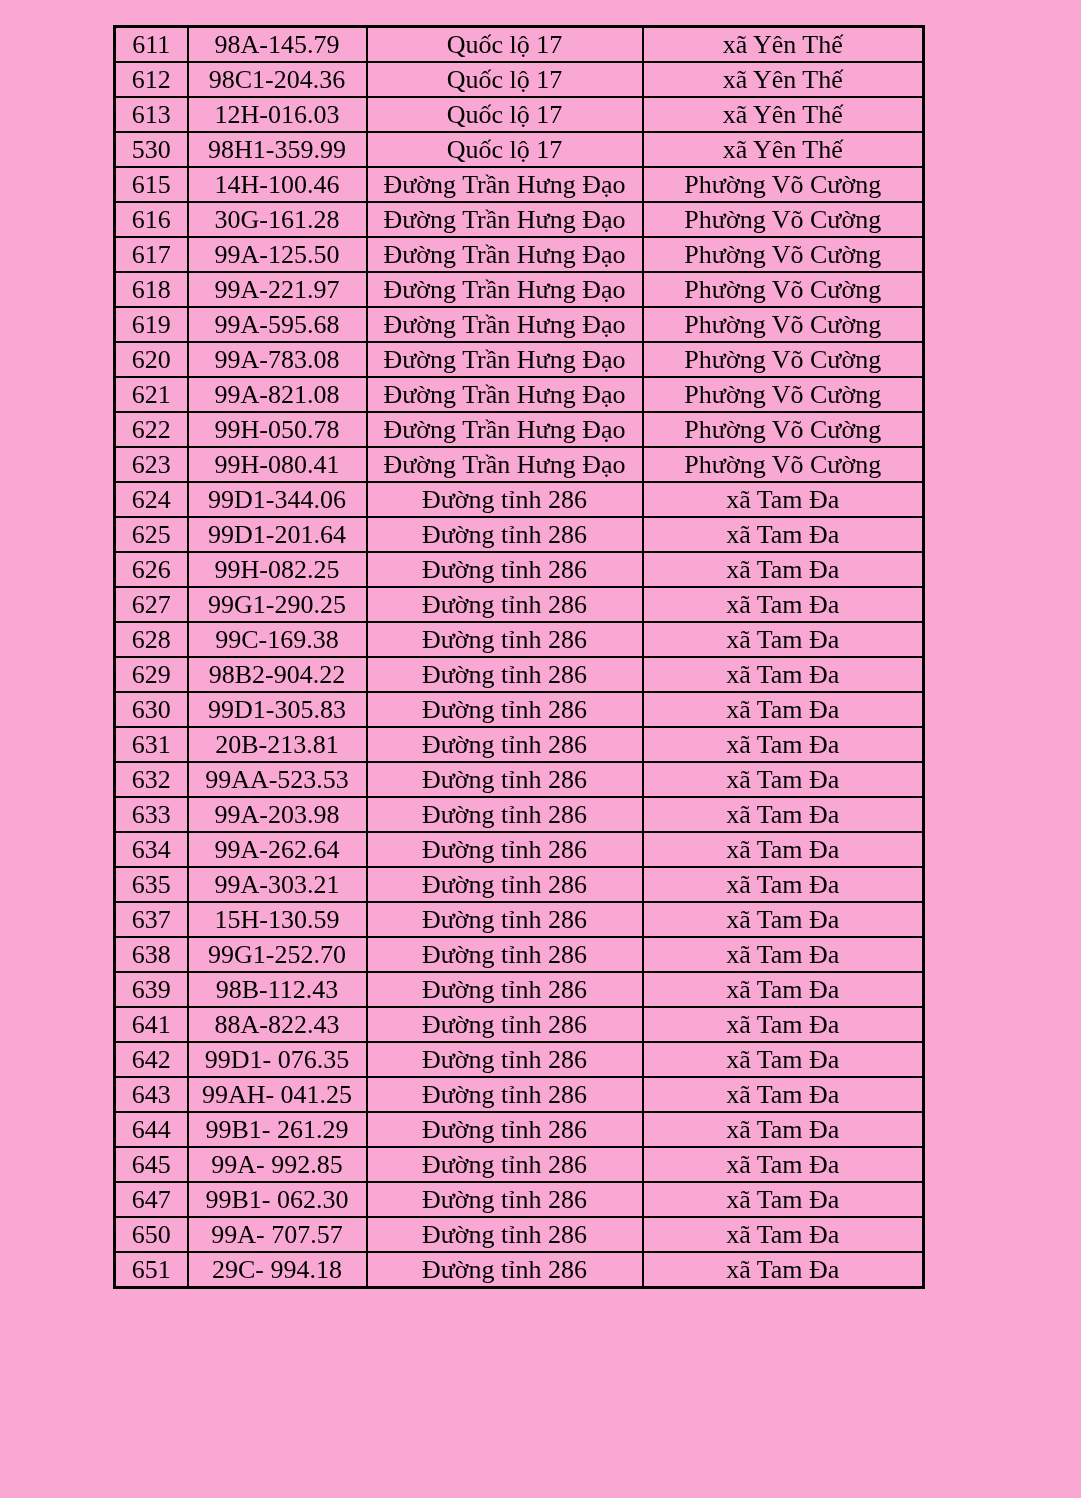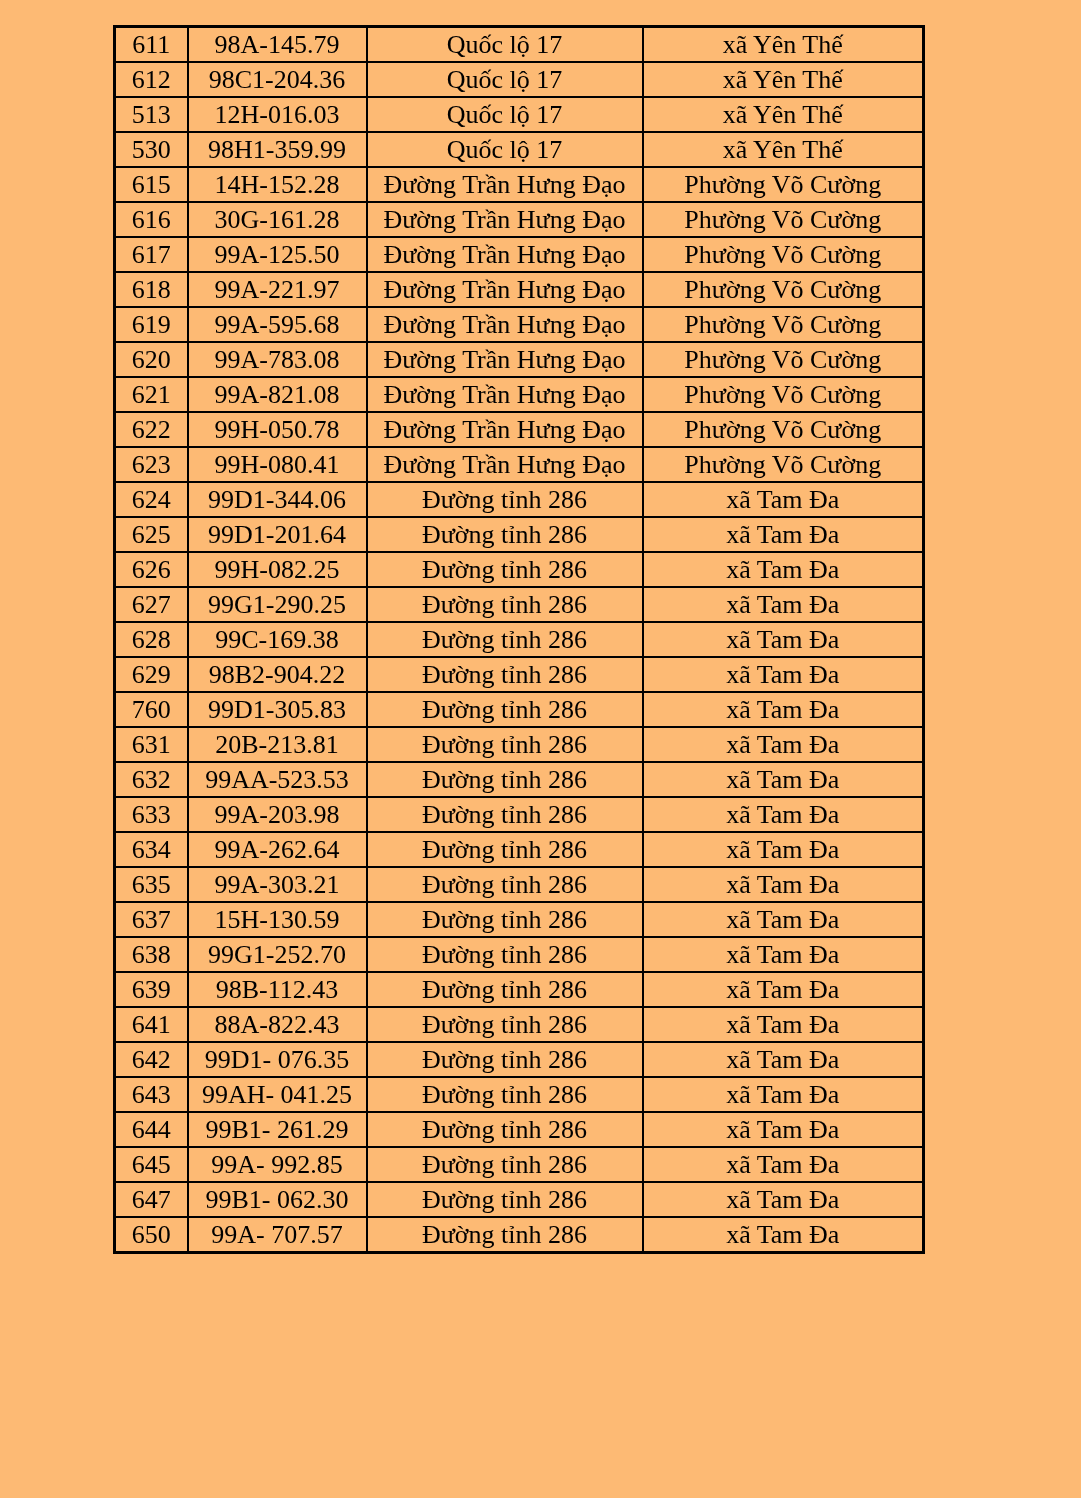--- a/index.html
+++ b/index.html
@@ -8,21 +8,21 @@
     background: #ffffff;
     width: 1081px;
     height: 1498px;
     font-family: "Liberation Serif", "DejaVu Serif", serif;
     color: #000000;
   }
   .page {
     position: relative;
     width: 1081px;
     height: 1498px;
-    background: #fdba74;
+    background: #f9a8d4;
     overflow: hidden;
   }
   table.vehicle-table {
     position: absolute;
     left: 113px;
     top: 25px;
     width: 809px;
     border-collapse: collapse;
     table-layout: fixed;
     border: 3px solid #000000;
@@ -61,34 +61,34 @@
           <td>Quốc lộ 17</td>
           <td>xã Yên Thế</td>
         </tr>
         <tr>
           <td>612</td>
           <td>98C1-204.36</td>
           <td>Quốc lộ 17</td>
           <td>xã Yên Thế</td>
         </tr>
         <tr>
-          <td>513</td>
+          <td>613</td>
           <td>12H-016.03</td>
           <td>Quốc lộ 17</td>
           <td>xã Yên Thế</td>
         </tr>
         <tr>
           <td>530</td>
           <td>98H1-359.99</td>
           <td>Quốc lộ 17</td>
           <td>xã Yên Thế</td>
         </tr>
         <tr>
           <td>615</td>
-          <td>14H-152.28</td>
+          <td>14H-100.46</td>
           <td>Đường Trần Hưng Đạo</td>
           <td>Phường Võ Cường</td>
         </tr>
         <tr>
           <td>616</td>
           <td>30G-161.28</td>
           <td>Đường Trần Hưng Đạo</td>
           <td>Phường Võ Cường</td>
         </tr>
         <tr>
@@ -163,21 +163,21 @@
           <td>Đường tỉnh 286</td>
           <td>xã Tam Đa</td>
         </tr>
         <tr>
           <td>629</td>
           <td>98B2-904.22</td>
           <td>Đường tỉnh 286</td>
           <td>xã Tam Đa</td>
         </tr>
         <tr>
-          <td>760</td>
+          <td>630</td>
           <td>99D1-305.83</td>
           <td>Đường tỉnh 286</td>
           <td>xã Tam Đa</td>
         </tr>
         <tr>
           <td>631</td>
           <td>20B-213.81</td>
           <td>Đường tỉnh 286</td>
           <td>xã Tam Đa</td>
         </tr>
@@ -255,18 +255,24 @@
         </tr>
         <tr>
           <td>647</td>
           <td>99B1- 062.30</td>
           <td>Đường tỉnh 286</td>
           <td>xã Tam Đa</td>
         </tr>
         <tr>
           <td>650</td>
           <td>99A- 707.57</td>
+          <td>Đường tỉnh 286</td>
+          <td>xã Tam Đa</td>
+        </tr>
+        <tr>
+          <td>651</td>
+          <td>29C- 994.18</td>
           <td>Đường tỉnh 286</td>
           <td>xã Tam Đa</td>
         </tr>
       </tbody>
   </table>
 </div>
 
 </body></html>

